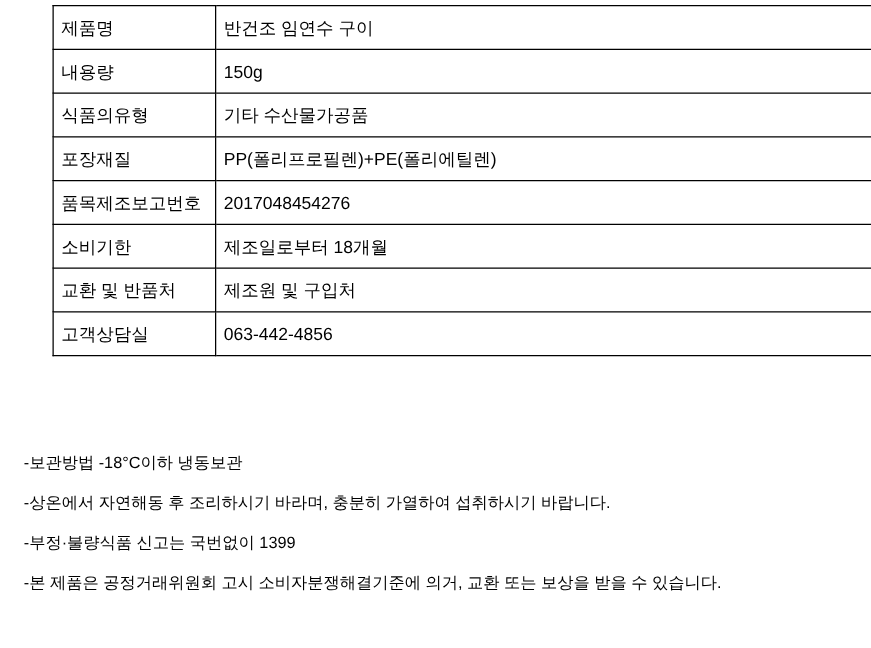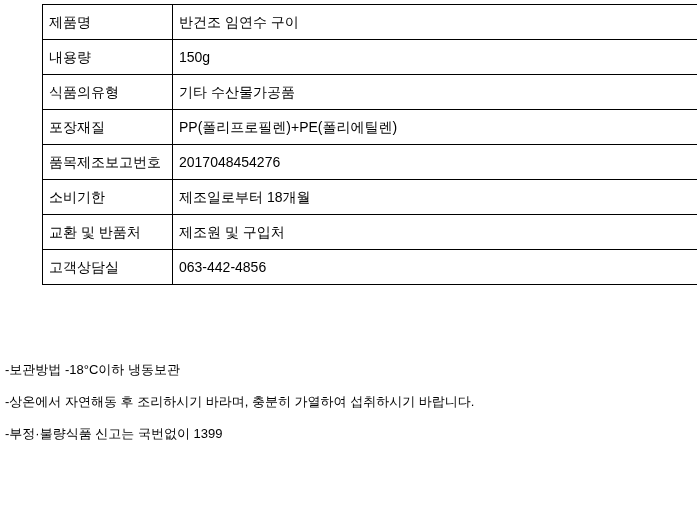--- a/index.html
+++ b/index.html
@@ -36,21 +36,21 @@
     vertical-align: middle;
     white-space: nowrap;
     overflow: hidden;
   }
   table.spec td.label-cell {
     width: 130px;
   }
   .notes {
     position: absolute;
     top: 354px;
-    left: 5px;
+    left: 19px;
     right: 2px;
   }
   .note-line {
     height: 32px;
     display: flex;
     align-items: center;
     font-size: 13px;
     line-height: 16px;
     white-space: nowrap;
   }
@@ -98,15 +98,16 @@
         <td class="label-cell">고객상담실</td>
         <td class="value-cell">063-442-4856</td>
       </tr>
     </tbody>
   </table>
 
   <div class="notes">
     <div class="note-line">-보관방법 -18°C이하 냉동보관</div>
     <div class="note-line">-상온에서 자연해동 후 조리하시기 바라며, 충분히 가열하여 섭취하시기 바랍니다.</div>
     <div class="note-line">-부정·불량식품 신고는 국번없이 1399</div>
+    <div class="note-line">-본 제품은 공정거래위원회 고시 소비자분쟁해결기준에 의거, 교환 또는 보상을 받을 수 있습니다.</div>
   </div>
 
 </div>
 
 </body></html>

